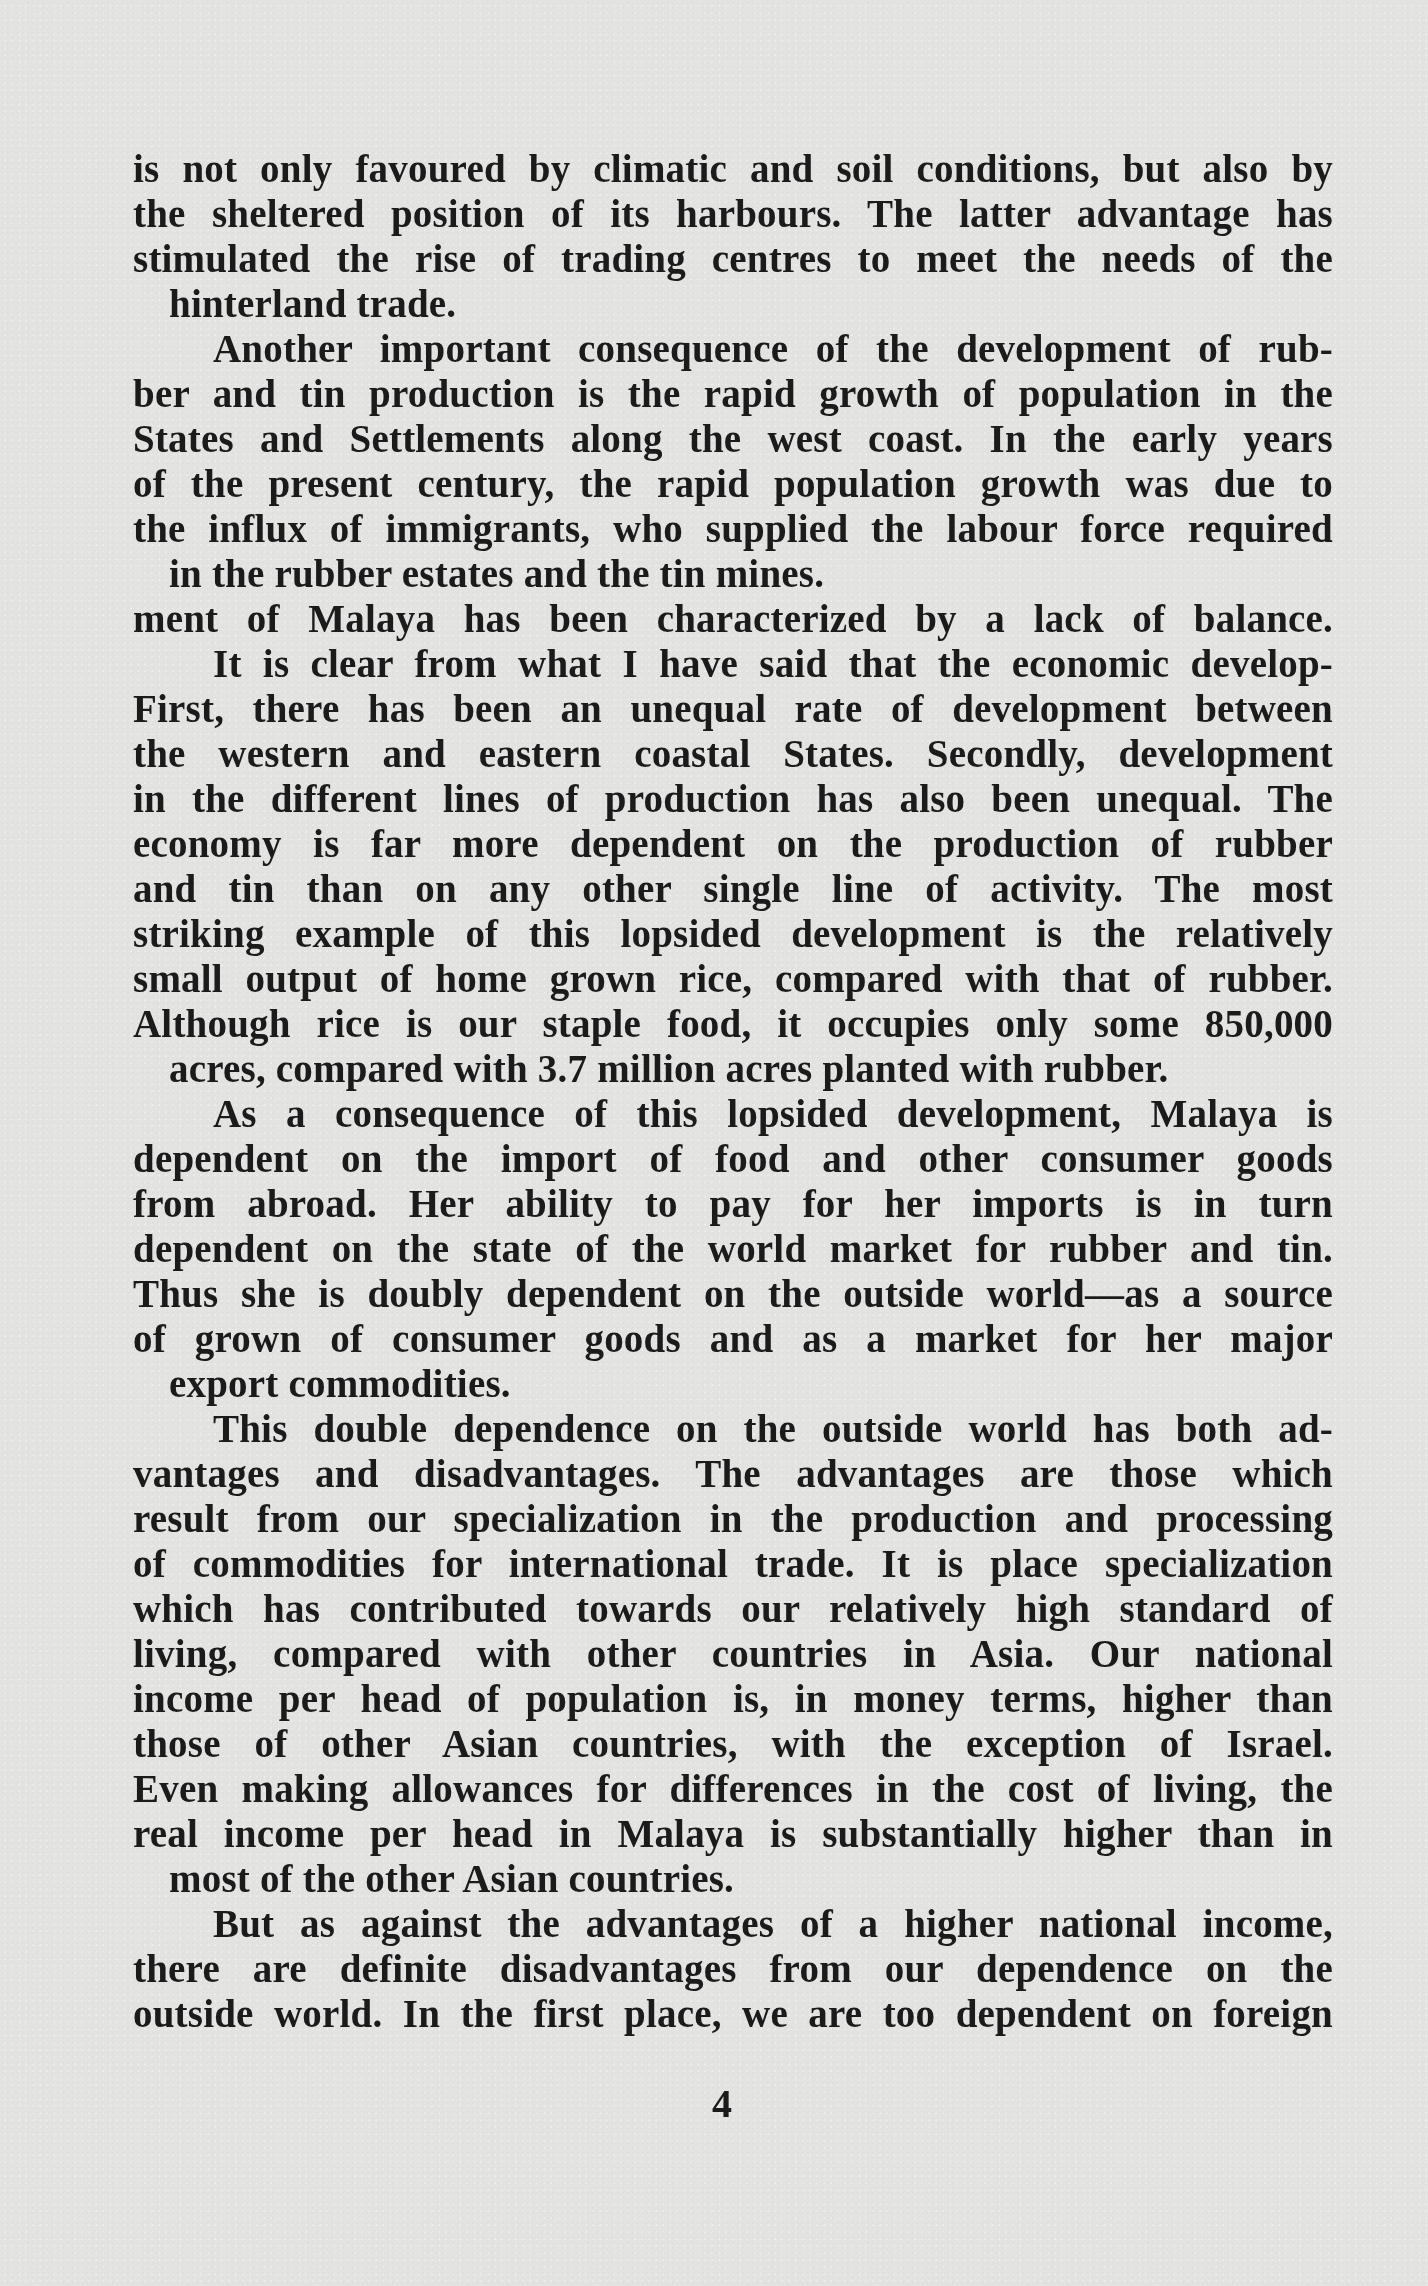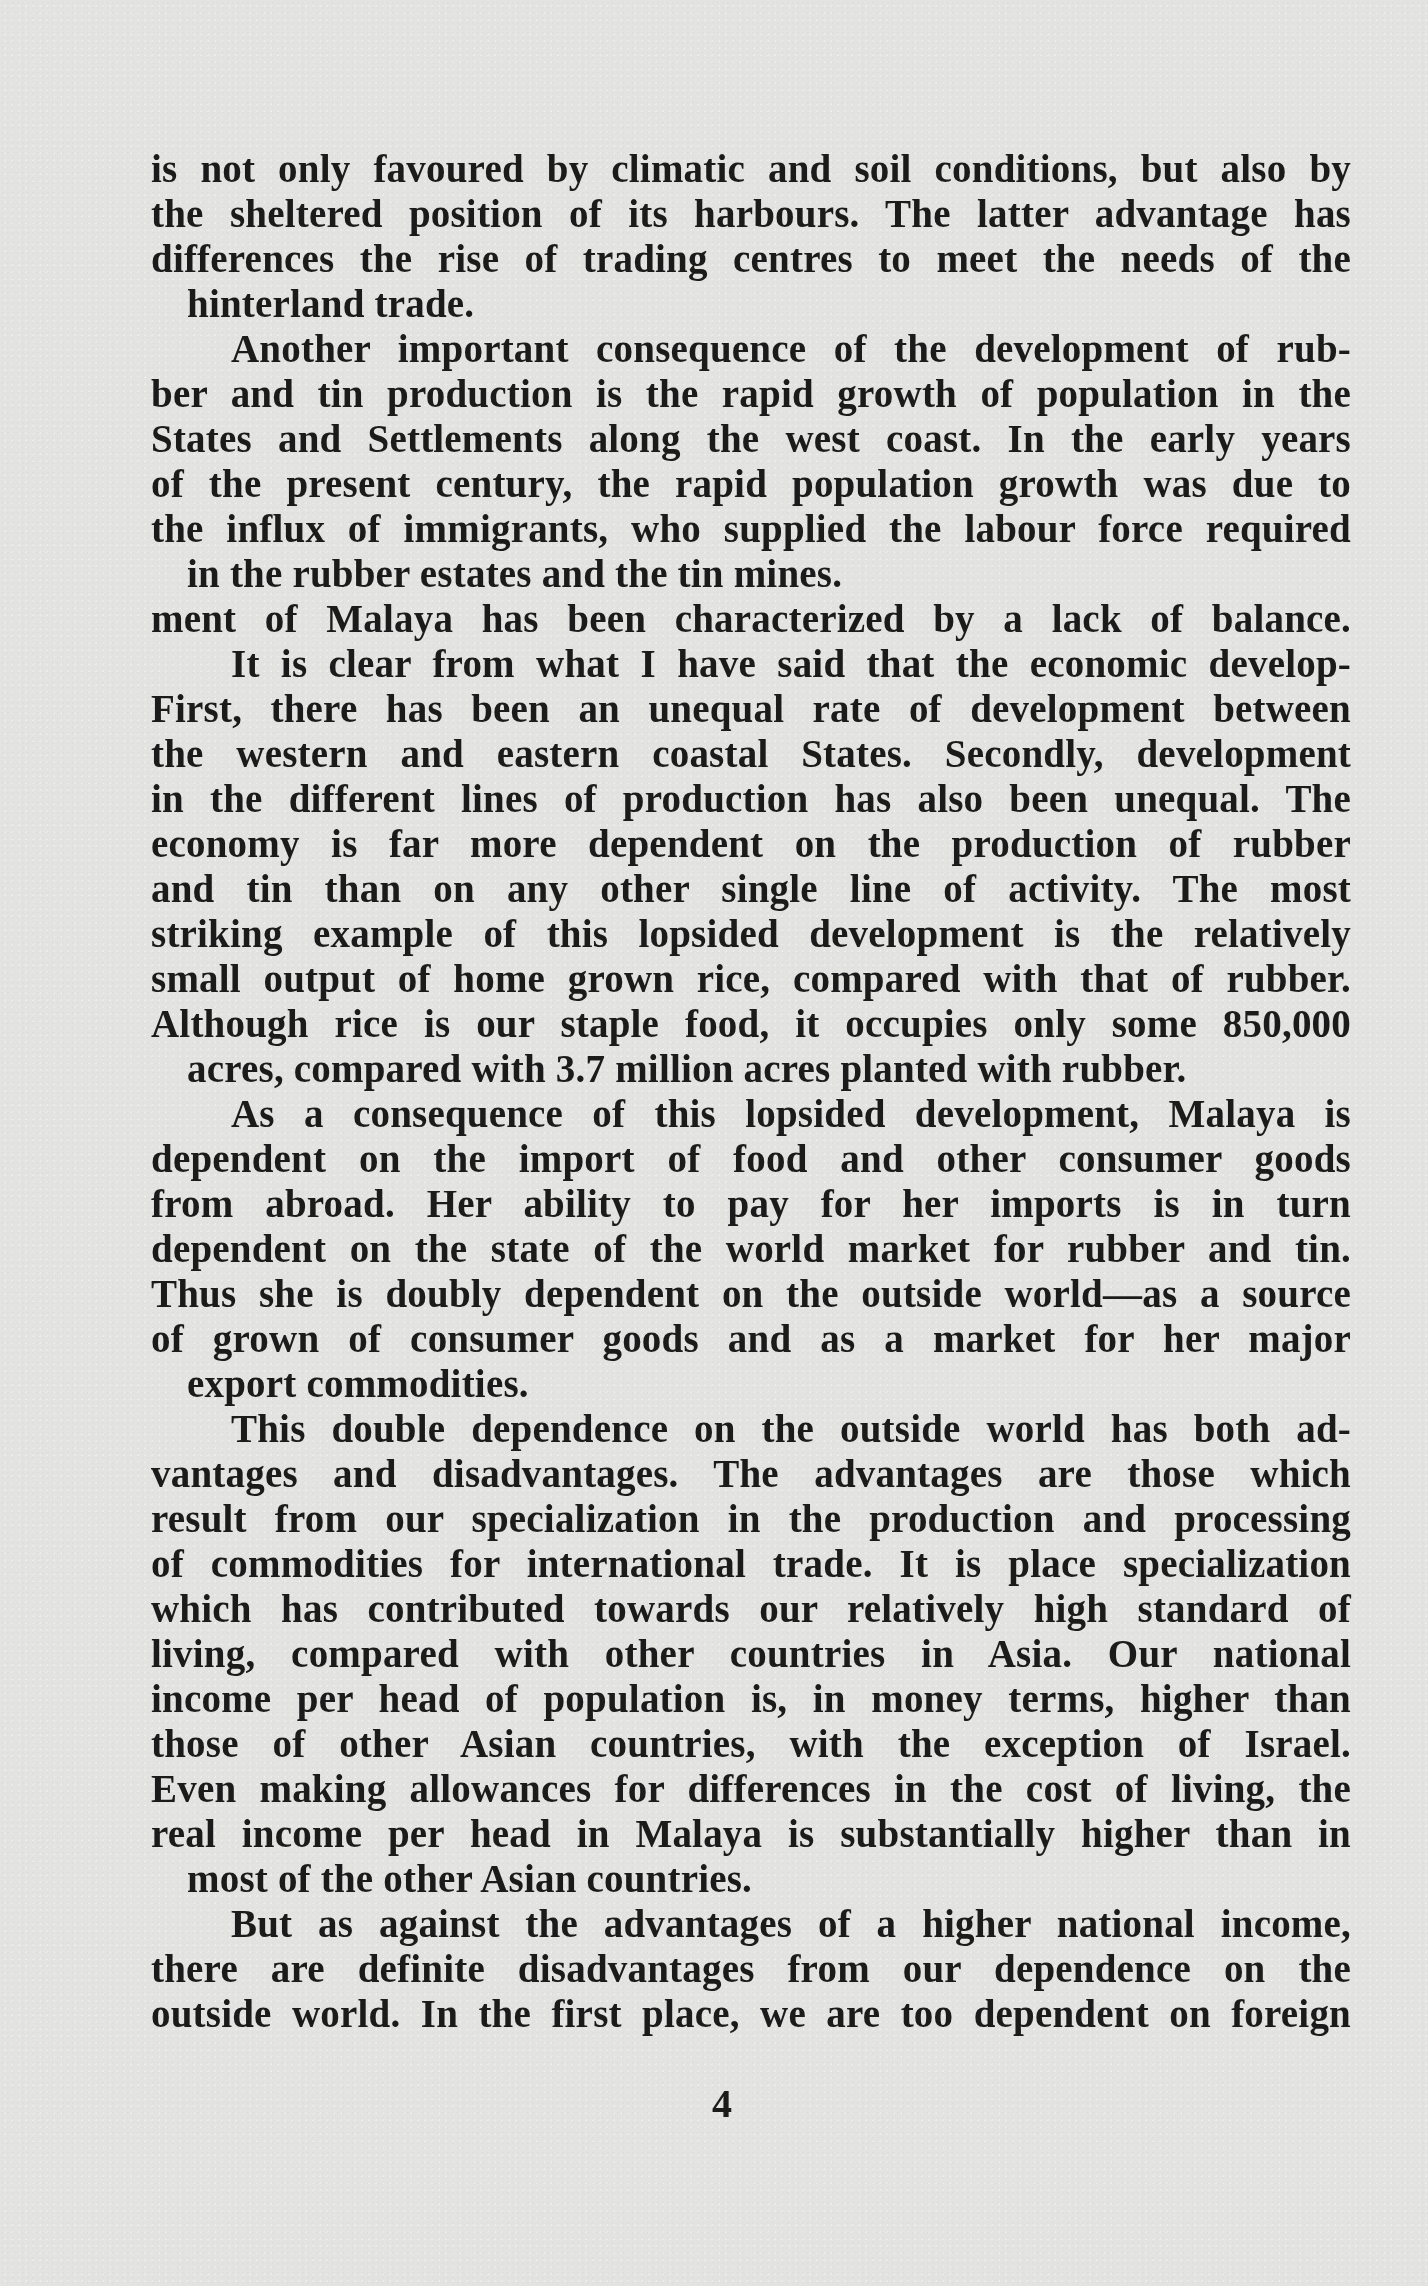--- a/index.html
+++ b/index.html
@@ -22,21 +22,21 @@
     }
     .page {
       position: absolute;
       left: 0;
       top: 0;
       width: 1428px;
       height: 2286px;
     }
     .body-text {
       position: absolute;
-      left: 151px;
+      left: 133px;
       top: 146px;
       width: 1200px;
     }
     .paragraph {
       margin: 0;
       padding: 0;
     }
     .line {
       display: block;
       height: 45px;
@@ -69,21 +69,21 @@
     }
   </style>
 </head>
 <body>
 
 <div class="page">
   <div class="body-text" id="body-text">
       <div class="paragraph">
         <span class="line">is not only favoured by climatic and soil conditions, but also by</span>
         <span class="line">the sheltered position of its harbours. The latter advantage has</span>
-        <span class="line">differences the rise of trading centres to meet the needs of the</span>
+        <span class="line">stimulated the rise of trading centres to meet the needs of the</span>
         <span class="line last">hinterland trade.</span>
       </div>
       <div class="paragraph">
         <span class="line indent">Another important consequence of the development of rub-</span>
         <span class="line">ber and tin production is the rapid growth of population in the</span>
         <span class="line">States and Settlements along the west coast. In the early years</span>
         <span class="line">of the present century, the rapid population growth was due to</span>
         <span class="line">the influx of immigrants, who supplied the labour force required</span>
         <span class="line last">in the rubber estates and the tin mines.</span>
       </div>

